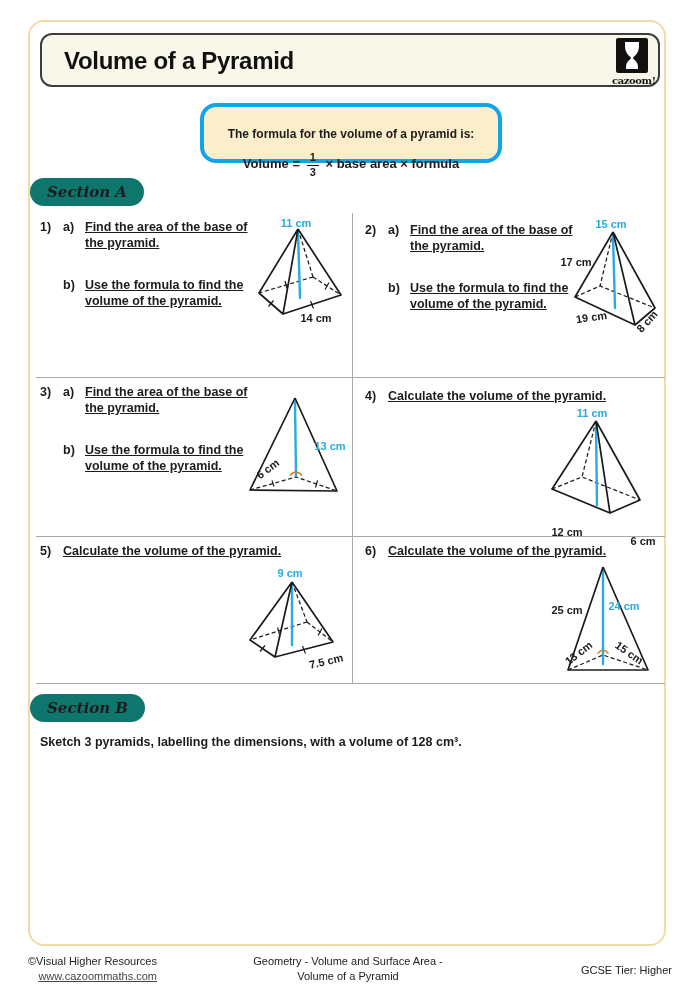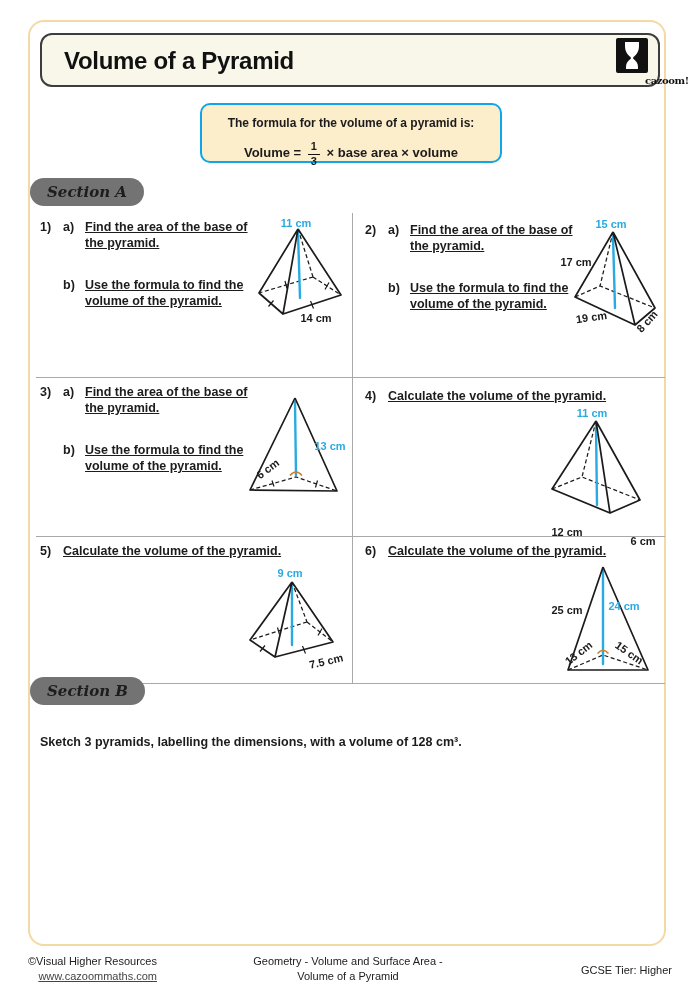--- a/index.html
+++ b/index.html
@@ -13,35 +13,35 @@
   #page-border{left:28px;top:20px;width:634px;height:922px;
     border:2px solid #f3d9a4;border-radius:16px;background:#ffffff;}
 
   
   #title-box{left:40px;top:33px;width:620px;height:54px;box-sizing:border-box;
     border:2px solid #3d3d3d;border-radius:12px;background:#f9f7e9;}
   #title-text{position:absolute;left:22px;top:12px;font-size:24px;font-weight:bold;
     letter-spacing:-0.3px;color:#111;}
   #logo{position:absolute;right:6px;top:3px;width:40px;text-align:center;}
   #logo-text{font-family:"DejaVu Serif", serif;font-weight:bold;font-size:10px;
-    color:#111;margin-top:-2px;letter-spacing:-0.4px;margin-left:33px;}
+    color:#111;margin-top:-2px;letter-spacing:-0.4px;}
 
   
   #formula-box{left:200px;top:103px;width:302px;height:60px;box-sizing:border-box;
-    background:#fcedcb;border:2px solid #0ea5e9;border-radius:10px;text-align:center;
-    padding-top:11px;}
+    background:#fcedcb;border:4px solid #0ea5e9;border-radius:16px;text-align:center;
+    padding-top:20px;}
   #formula-line1{font-size:12px;font-weight:bold;}
   #formula-line2{font-size:13px;font-weight:bold;margin-top:11px;}
   .frac{display:inline-block;vertical-align:middle;text-align:center;font-size:11px;
     line-height:1;margin:0 3px;}
   .frac .num{display:block;border-bottom:1.5px solid #111;padding:0 3px 1.5px;}
   .frac .den{display:block;padding-top:1.5px;}
 
   
-  .section-pill{background:#737373;border-radius:16px;padding:5px 17px;
+  .section-pill{background:#0f766e;border-radius:16px;padding:5px 17px;
     font-family:"DejaVu Serif", serif;font-style:italic;font-weight:bold;
     font-size:15px;color:#1d1d1d;}
 
   
   .vline{left:352px;top:213px;width:1px;height:470px;background:#a9a9a9;}
   .hline{left:36px;width:629px;height:1px;background:#a9a9a9;}
 
   
   .question{font-size:12.5px;font-weight:bold;line-height:1.3;color:#1c1c1c;}
   .qrow{display:flex;}
@@ -84,21 +84,21 @@
     </svg>
     <div id="logo-text">cazoom!</div>
   </div>
 </div>
 
 <div id="formula-box" class="abs">
   <div id="formula-line1">The formula for the volume of a pyramid is:</div>
   <div id="formula-line2">
     <span>Volume =</span>
     <span class="frac"><span class="num">1</span><span class="den">3</span></span>
-    <span>× base area × volume</span>
+    <span>× base area × formula</span>
   </div>
 </div>
 
 <div class="abs section-pill" style="left:30px;top:178px;">Section A</div>
 
 <div class="abs vline"></div>
 <div class="abs hline" style="top:377px;"></div>
 <div class="abs hline" style="top:536px;"></div>
 <div class="abs hline" style="top:683px;"></div>
 
@@ -237,21 +237,21 @@
   <path class="dash" d="M23,110 L58,95 L103,110"></path>
   <line class="hgt" x1="58" y1="11" x2="58" y2="104"></line>
   <path class="rangle" d="M52.5,93.5 Q58,87 63.5,93.5"></path>
   <path class="solid" d="M58,7 L23,110 L103,110 L58,7"></path>
   <text class="dlabel" x="22" y="54" text-anchor="middle">25 cm</text>
   <text class="cyan" x="79" y="50" text-anchor="middle">24 cm</text>
   <text class="dlabel" x="36" y="96" text-anchor="middle" transform="rotate(-38 36 96)">13 cm</text>
   <text class="dlabel" x="82" y="96" text-anchor="middle" transform="rotate(35 82 96)">15 cm</text>
 </svg>
 
-<div class="abs section-pill" style="left:30px;top:677px;">Section B</div>
+<div class="abs section-pill" style="left:30px;top:694px;">Section B</div>
 <div id="task-b" class="abs">Sketch 3 pyramids, labelling the dimensions, with a volume of 128 cm³.</div>
 
 <div id="footer-left" class="abs footer">
   <div>©Visual Higher Resources</div>
   <div id="footer-link">www.cazoommaths.com</div>
 </div>
 <div id="footer-center" class="abs footer">
   <div>Geometry - Volume and Surface Area -</div>
   <div>Volume of a Pyramid</div>
 </div>

